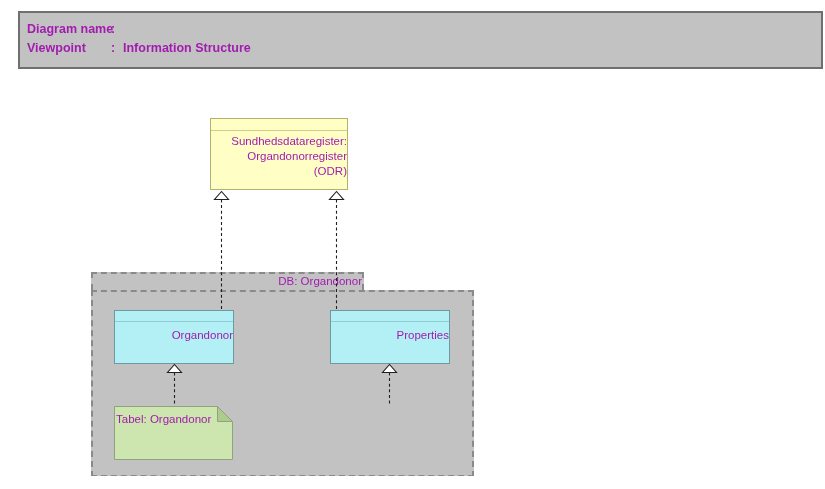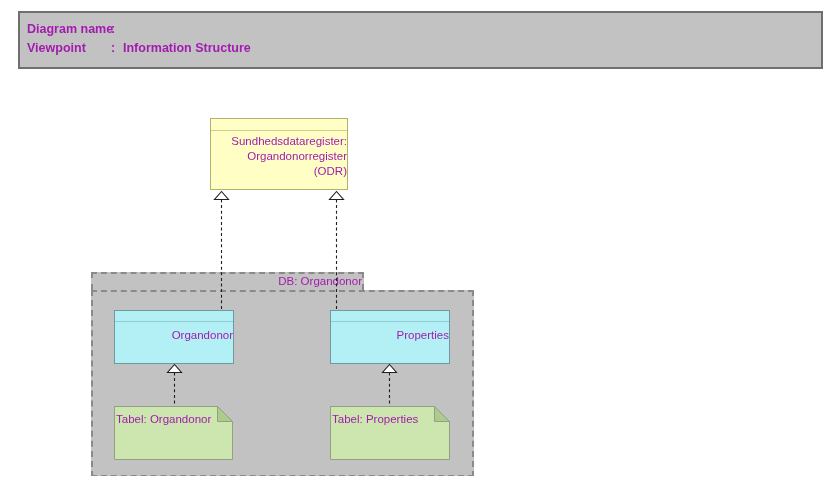--- a/index.html
+++ b/index.html
@@ -96,27 +96,20 @@
     <div class="body">Properties</div>
   </div>
 
   <div class="node-note pos-1">
     <svg width="119" height="54">
       <path d="M0.5,0.5 L103.5,0.5 L118.5,15.5 L118.5,53.5 L0.5,53.5 Z" fill="#cde5ae" stroke="#90a37f"></path>
       <path d="M103.5,0.5 L118.5,15.5 L103.5,15.5 Z" fill="#aecb8e" stroke="#90a37f"></path>
     </svg>
     <div class="label">Tabel: Organdonor</div>
   </div>
-  <div class="node-note pos-2">
-    <svg width="120" height="54">
-      <path d="M0.5,0.5 L104.5,0.5 L119.5,15.5 L119.5,53.5 L0.5,53.5 Z" fill="#cde5ae" stroke="#90a37f"></path>
-      <path d="M104.5,0.5 L119.5,15.5 L104.5,15.5 Z" fill="#aecb8e" stroke="#90a37f"></path>
-    </svg>
-    <div class="label">Tabel: Properties</div>
-  </div>
 
   <svg class="overlay" width="825" height="489">
     <g stroke="#1f1f1f" fill="none" stroke-width="1.1" stroke-dasharray="3 2.6">
       <line x1="213.5" y1="199.5" x2="213.5" y2="310"></line>
       <line x1="328.5" y1="199.5" x2="328.5" y2="310"></line>
       <line x1="166.5" y1="372.5" x2="166.5" y2="406"></line>
       <line x1="381.5" y1="372.5" x2="381.5" y2="406"></line>
     </g>
     <g stroke="#1f1f1f" fill="#ffffff" stroke-width="1.1">
       <path d="M213.5 191.5 L220.5 199.5 L206.5 199.5 Z"></path>

